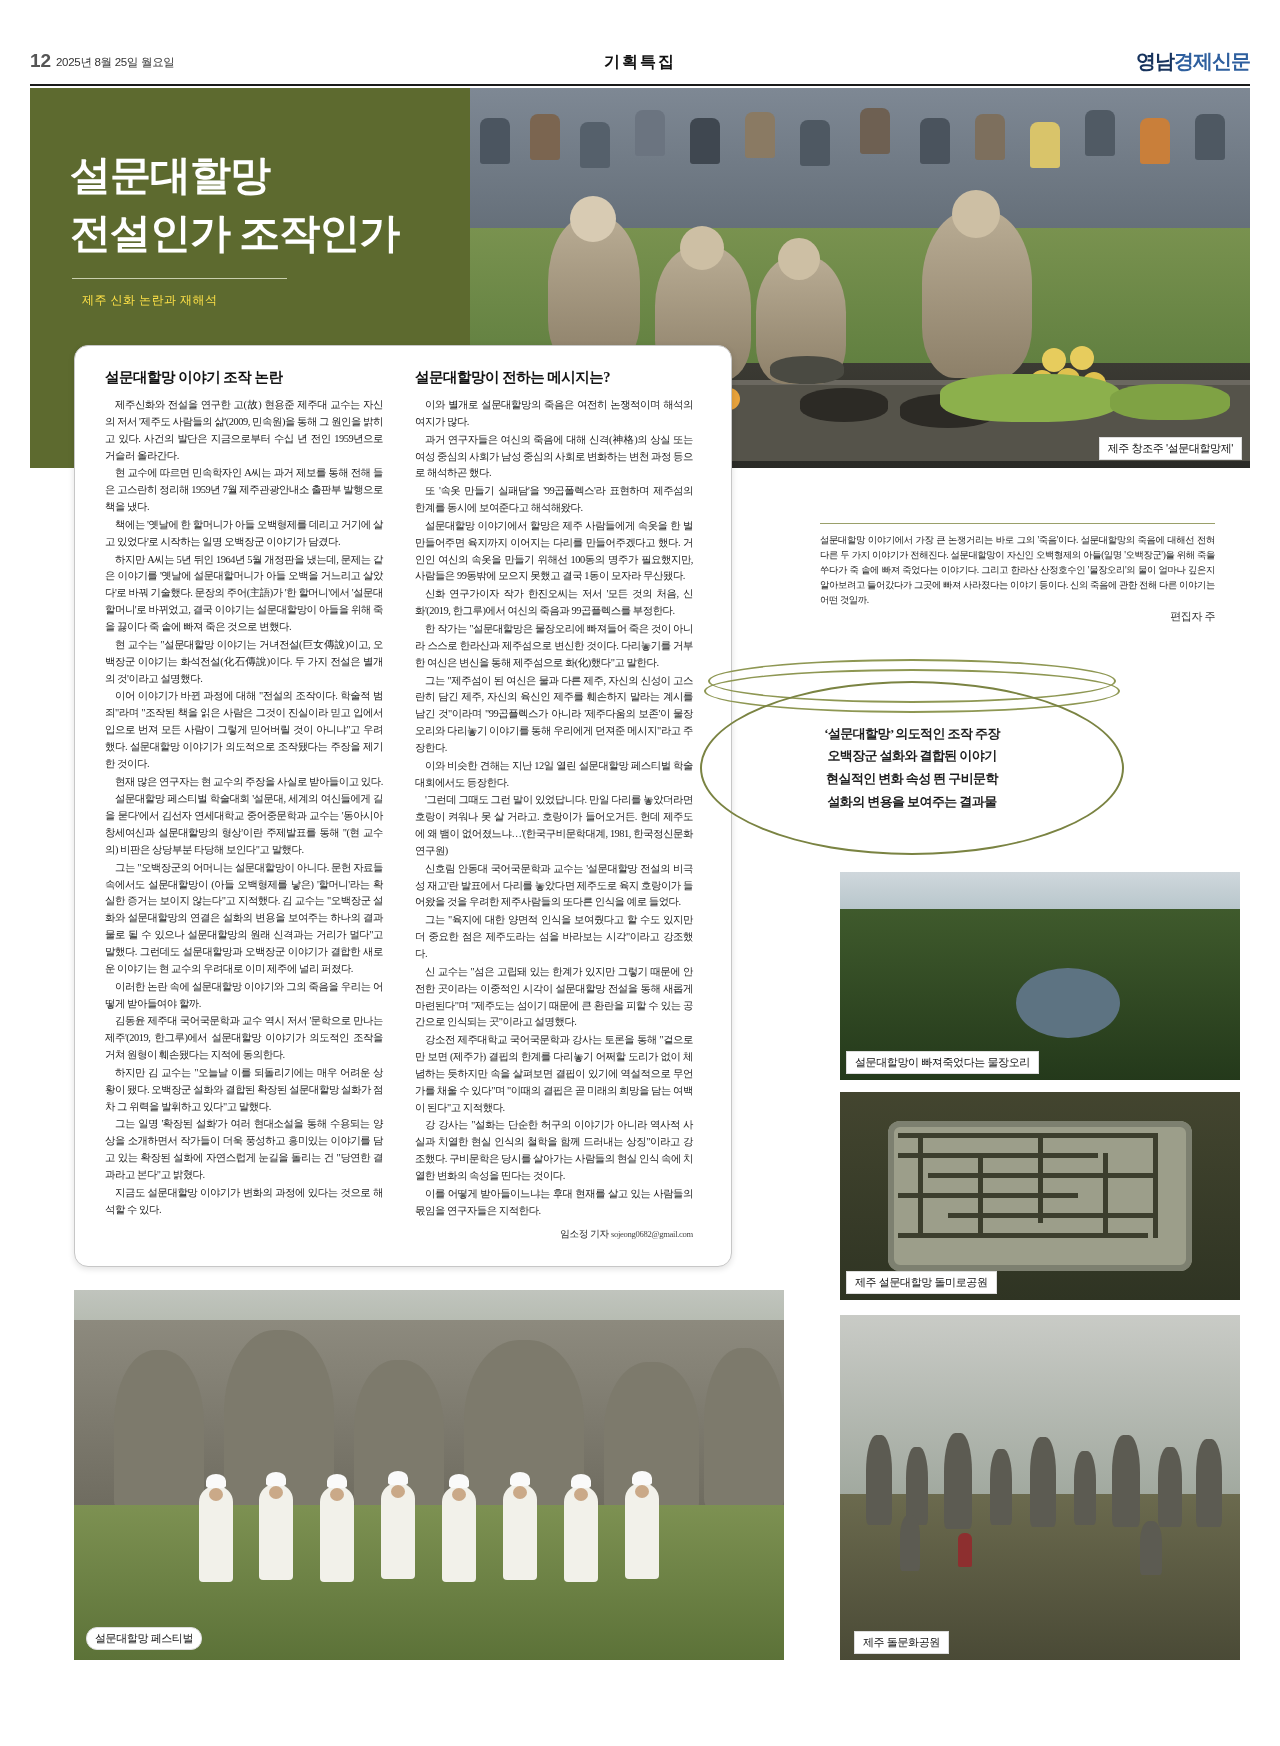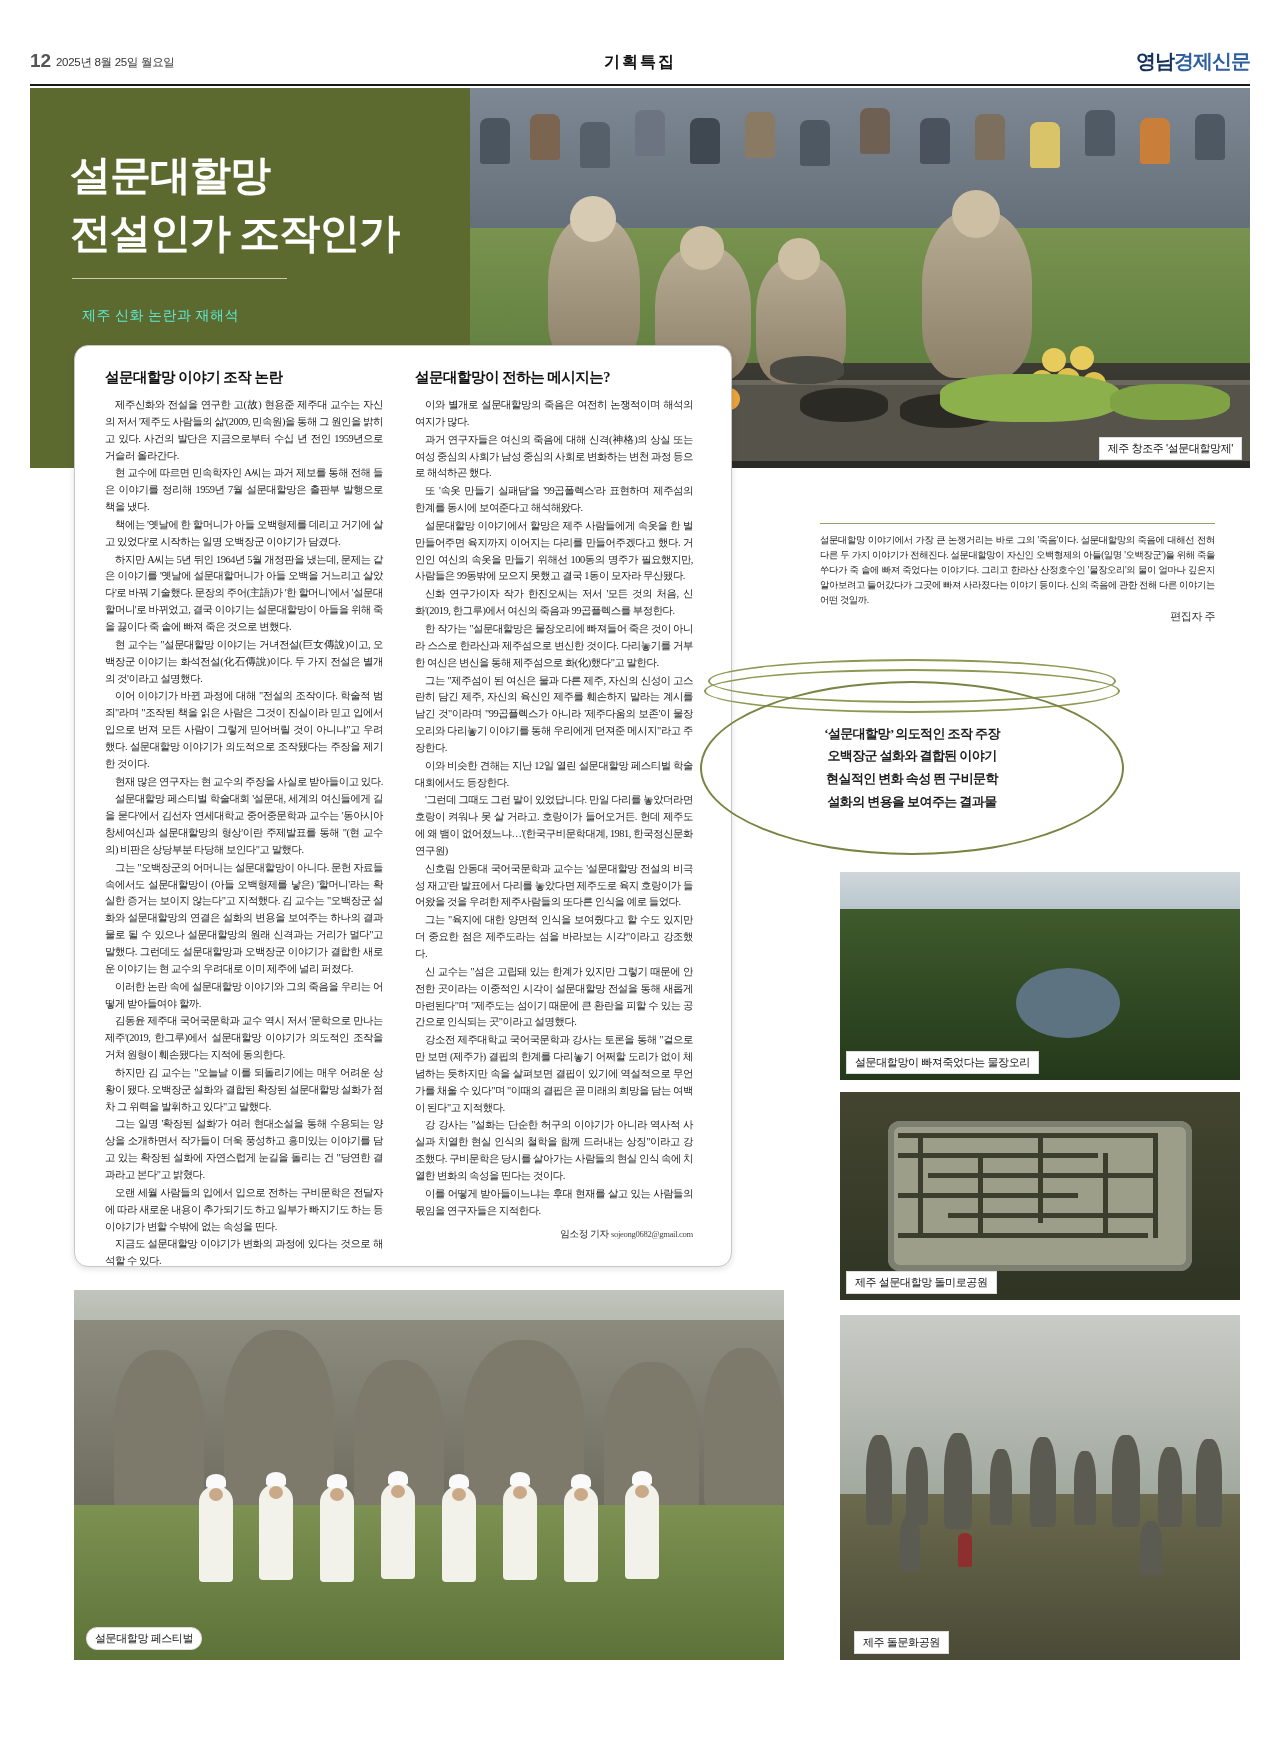--- a/index.html
+++ b/index.html
@@ -48,21 +48,21 @@
     font-weight:bold;letter-spacing:-1px;
   }
   .hero-title2{
     position:absolute;left:40px;top:118px;color:#fff;font-size:41px;
     font-weight:bold;letter-spacing:-1px;
   }
   .hero-rule{
     position:absolute;left:42px;top:190px;width:215px;height:1px;background:#c9cfae;
   }
   .hero-sub{
-    position:absolute;left:52px;top:204px;color:#5eead4;font-size:14px;letter-spacing:0.5px;margin-top:15px;
+    position:absolute;left:52px;top:204px;color:#fde047;font-size:12px;letter-spacing:0.5px;
   }
 
   
   .hero-photo{
     position:absolute;left:470px;top:88px;width:780px;height:380px;
     overflow:hidden;background:#5a7a45;
   }
   .hp-sky{position:absolute;left:0;top:0;width:100%;height:42%;
     background:linear-gradient(#b9bcc0,#8f9ba0 55%,#6f8360);}
   .hp-crowdrow{position:absolute;left:0;top:0;width:100%;height:150px;
@@ -242,33 +242,32 @@
     <div class="hp-green" style="left:470px;top:286px;width:180px;height:48px;background:#8cb04c;"></div>
     <div class="hp-green" style="left:640px;top:296px;width:120px;height:36px;background:#7fa244;"></div>
 
     <div class="photo-caption" style="right:8px;bottom:8px;">제주 창조주 '설문대할망제'</div>
   </div>
 
   <div class="article-card">
     <div class="col col-left">
       <h2 class="sub-head">설문대할망 이야기 조작 논란</h2>
       <p class="body-p">제주신화와 전설을 연구한 고(故) 현용준 제주대 교수는 자신의 저서 '제주도 사람들의 삶'(2009, 민속원)을 통해 그 원인을 밝히고 있다. 사건의 발단은 지금으로부터 수십 년 전인 1959년으로 거슬러 올라간다.</p>
-      <p class="body-p">현 교수에 따르면 민속학자인 A씨는 과거 제보를 통해 전해 들은 이야기를 정리해 1959년 7월 설문대할망은 출판부 발행으로 책을 냈다.</p>
+      <p class="body-p">현 교수에 따르면 민속학자인 A씨는 과거 제보를 통해 전해 들은 고스란히 정리해 1959년 7월 제주관광안내소 출판부 발행으로 책을 냈다.</p>
       <p class="body-p">책에는 '옛날에 한 할머니가 아들 오백형제를 데리고 거기에 살고 있었다'로 시작하는 일명 오백장군 이야기가 담겼다.</p>
       <p class="body-p">하지만 A씨는 5년 뒤인 1964년 5월 개정판을 냈는데, 문제는 같은 이야기를 '옛날에 설문대할머니가 아들 오백을 거느리고 살았다'로 바꿔 기술했다. 문장의 주어(主語)가 '한 할머니'에서 '설문대할머니'로 바뀌었고, 결국 이야기는 설문대할망이 아들을 위해 죽을 끓이다 죽 솥에 빠져 죽은 것으로 변했다.</p>
       <p class="body-p">현 교수는 "설문대할망 이야기는 거녀전설(巨女傳說)이고, 오백장군 이야기는 화석전설(化石傳說)이다. 두 가지 전설은 별개의 것'이라고 설명했다.</p>
       <p class="body-p">이어 이야기가 바뀐 과정에 대해 "전설의 조작이다. 학술적 범죄"라며 "조작된 책을 읽은 사람은 그것이 진실이라 믿고 입에서 입으로 번져 모든 사람이 그렇게 믿어버릴 것이 아니냐"고 우려했다. 설문대할망 이야기가 의도적으로 조작됐다는 주장을 제기한 것이다.</p>
       <p class="body-p">현재 많은 연구자는 현 교수의 주장을 사실로 받아들이고 있다.</p>
       <p class="body-p">설문대할망 페스티벌 학술대회 '설문대, 세계의 여신들에게 길을 묻다'에서 김선자 연세대학교 중어중문학과 교수는 '동아시아 창세여신과 설문대할망의 형상'이란 주제발표를 통해 "(현 교수의) 비판은 상당부분 타당해 보인다"고 말했다.</p>
       <p class="body-p">그는 "오백장군의 어머니는 설문대할망이 아니다. 문헌 자료들 속에서도 설문대할망이 (아들 오백형제를 낳은) '할머니'라는 확실한 증거는 보이지 않는다"고 지적했다. 김 교수는 "오백장군 설화와 설문대할망의 연결은 설화의 변용을 보여주는 하나의 결과물로 될 수 있으나 설문대할망의 원래 신격과는 거리가 멀다"고 말했다. 그런데도 설문대할망과 오백장군 이야기가 결합한 새로운 이야기는 현 교수의 우려대로 이미 제주에 널리 퍼졌다.</p>
       <p class="body-p">이러한 논란 속에 설문대할망 이야기와 그의 죽음을 우리는 어떻게 받아들여야 할까.</p>
       <p class="body-p">김동윤 제주대 국어국문학과 교수 역시 저서 '문학으로 만나는 제주'(2019, 한그루)에서 설문대할망 이야기가 의도적인 조작을 거쳐 원형이 훼손됐다는 지적에 동의한다.</p>
       <p class="body-p">하지만 김 교수는 "오늘날 이를 되돌리기에는 매우 어려운 상황이 됐다. 오백장군 설화와 결합된 확장된 설문대할망 설화가 점차 그 위력을 발휘하고 있다"고 말했다.</p>
       <p class="body-p">그는 일명 '확장된 설화'가 여러 현대소설을 통해 수용되는 양상을 소개하면서 작가들이 더욱 풍성하고 흥미있는 이야기를 담고 있는 확장된 설화에 자연스럽게 눈길을 돌리는 건 "당연한 결과라고 본다"고 밝혔다.</p>
-      <p class="body-p">오랜 세월 사람들의 입에서 입으로 전하는 구비문학은 전달자에 따라 새로운 내용이 추가되기도 하고 일부가 빠지기도 하는 등 이야기가 변할 수밖에 없는 속성을 띤다.</p>
       <p class="body-p">지금도 설문대할망 이야기가 변화의 과정에 있다는 것으로 해석할 수 있다.</p>
     </div>
 
     <div class="col col-right">
       <h2 class="sub-head">설문대할망이 전하는 메시지는?</h2>
       <p class="body-p">이와 별개로 설문대할망의 죽음은 여전히 논쟁적이며 해석의 여지가 많다.</p>
       <p class="body-p">과거 연구자들은 여신의 죽음에 대해 신격(神格)의 상실 또는 여성 중심의 사회가 남성 중심의 사회로 변화하는 변천 과정 등으로 해석하곤 했다.</p>
       <p class="body-p">또 '속옷 만들기 실패담'을 '99곱폴렉스'라 표현하며 제주섬의 한계를 동시에 보여준다고 해석해왔다.</p>
       <p class="body-p">설문대할망 이야기에서 할망은 제주 사람들에게 속옷을 한 벌 만들어주면 육지까지 이어지는 다리를 만들어주겠다고 했다. 거인인 여신의 속옷을 만들기 위해선 100동의 명주가 필요했지만, 사람들은 99동밖에 모으지 못했고 결국 1동이 모자라 무산됐다.</p>
       <p class="body-p">신화 연구가이자 작가 한진오씨는 저서 '모든 것의 처음, 신화'(2019, 한그루)에서 여신의 죽음과 99곱플렉스를 부정한다.</p>

